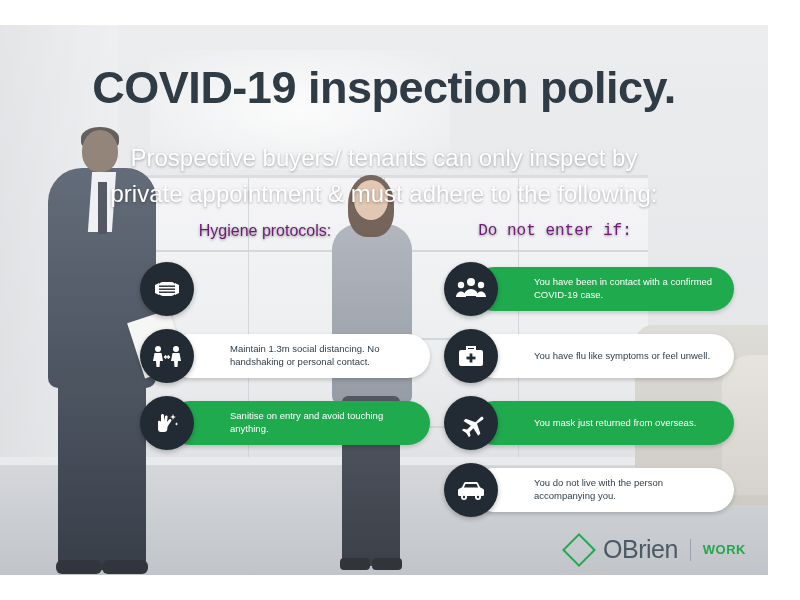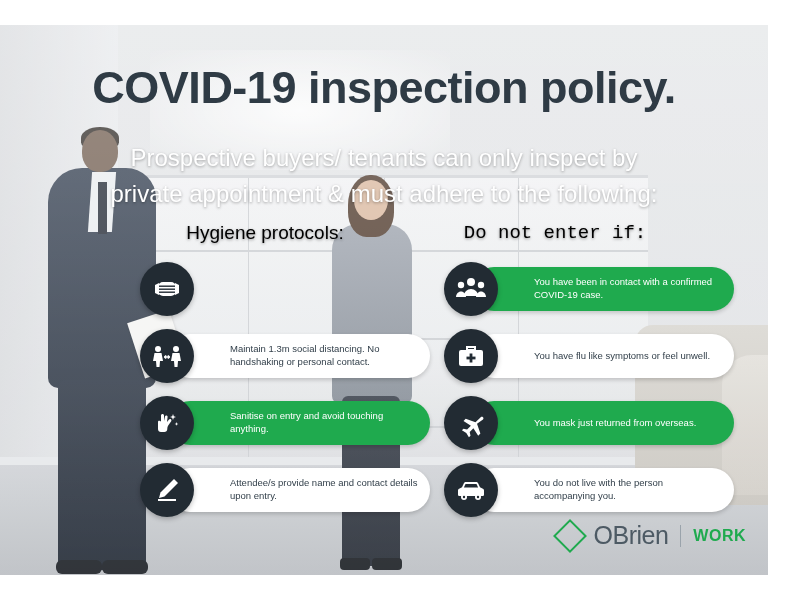--- a/index.html
+++ b/index.html
@@ -146,22 +146,22 @@
   .subtitle {
     position: absolute; left: 100px; right: 100px; top: 140px;
     text-align: center;
     font-size: 24px;
     color: #ffffff;
     line-height: 1.5;
     text-shadow: 0 1px 3px rgba(0,0,0,.35);
   }
   .col-head {
     position: absolute; top: 222px;
-    font-size: 19px;
-    color: #000000;
+    font-size: 16px;
+    color: #701a75;
     text-shadow: 0 1px 3px rgba(0,0,0,.4);
   }
   .col-head.left { left: 140px; width: 250px; text-align: center; }
   .col-head.right { left: 430px; width: 250px; text-align: center; font-family: Liberation Mono, monospace; }
   
   .col {
     position: absolute;
     top: 262px;
     width: 290px;
   }
@@ -201,40 +201,40 @@
     border-radius: 50%;
     display: flex; align-items: center; justify-content: center;
     box-shadow: 0 2px 5px rgba(0,0,0,.25);
   }
   .badge.dark { background: #222b33; }
   .badge svg { display: block; }
   
   .logo {
     position: absolute;
     right: 22px;
-    bottom: 50px;
+    bottom: 36px;
     display: flex;
     align-items: center;
     gap: 12px;
   }
   .logo .diamond {
     width: 20px; height: 20px;
     border: 2px solid #1faa4e;
     transform: rotate(45deg);
   }
   .logo .obrien {
     font-size: 25px;
     color: #4d5a64;
     letter-spacing: -0.5px;
   }
   .logo .divider {
     width: 1px; height: 22px; background: #9aa3ab;
   }
   .logo .sub {
-    font-size: 16px;
+    font-size: 13px;
     font-weight: bold;
     color: #1faa4e;
     letter-spacing: 0.5px;
   }
 </style>
 </head>
 <body>
 
 <div class="poster">
 
@@ -320,31 +320,20 @@
       </div>
       <div class="badge dark">
         <svg width="34" height="34" viewBox="0 0 34 34">
           <path d="M11 26c-1.8 0-3-1.3-3-3v-7c0-1 .8-1.6 1.6-1.2l1.4.8V9.5c0-.8.7-1.5 1.5-1.5s1.5.7 1.5 1.5V15l1-4.5c.2-.8.9-1.2 1.6-1s1.1.9 1 1.6L17 16l2-2.5c.5-.6 1.3-.7 1.9-.2.6.5.7 1.3.3 1.9l-3 4.4c-.6.9-.9 1.9-.9 3V23c0 1.7-1.3 3-3 3z" fill="#fff"></path>
           <path d="M23 8l.8 2.2 2.2.8-2.2.8L23 14l-.8-2.2-2.2-.8 2.2-.8z" fill="#fff"></path>
           <path d="M26.5 16l.5 1.4 1.4.5-1.4.5-.5 1.4-.5-1.4-1.4-.5 1.4-.5z" fill="#fff"></path>
         </svg>
       </div>
     </div>
 
-    <div class="row">
-      <div class="pill white">
-        <span class="txt">Attendee/s provide name and contact details upon entry.</span>
-      </div>
-      <div class="badge dark">
-        <svg width="34" height="34" viewBox="0 0 34 34">
-          <path d="M24 6l4 4-13.5 13.5-5.5 1.5 1.5-5.5z" fill="#fff"></path>
-          <path d="M8 27h18" stroke="#fff" stroke-width="2"></path>
-        </svg>
-      </div>
-    </div>
 
   </div>
 
   <div class="col right">
 
     <div class="row">
       <div class="pill green">
         <span class="txt">You have been in contact with a confirmed COVID-19 case.</span>
       </div>
       <div class="badge dark">

